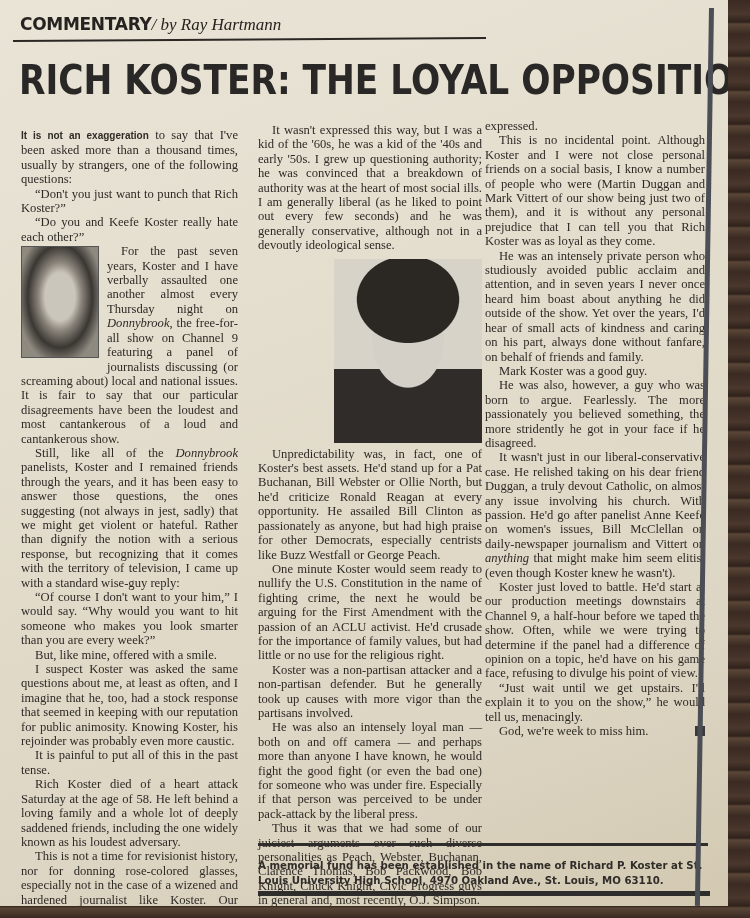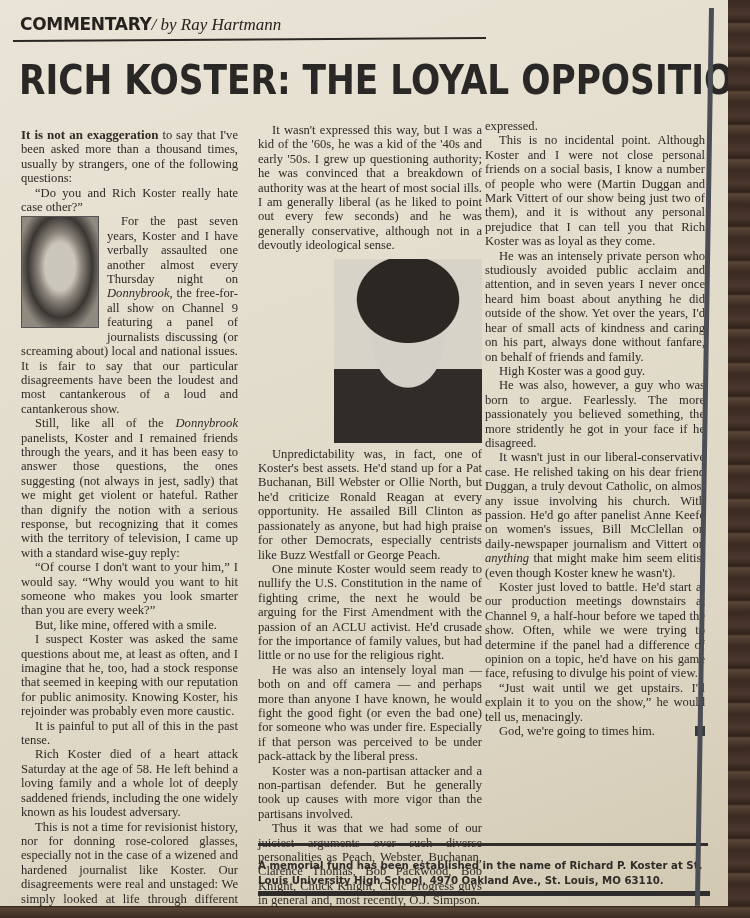--- a/index.html
+++ b/index.html
@@ -40,21 +40,21 @@
     transform: scaleX(0.86); transform-origin: left; white-space: nowrap;
     line-height: 56px;
   }
   .col {
     position: absolute;
     font-size: 12.6px; line-height: 14.4px; color: #2e2a26;
     text-align: justify;
   }
   .col p { margin: 0; text-indent: 14px; }
   .col p.noind { text-indent: 0; }
-  .lead { font-family: Liberation Serif, serif; font-weight: bold; font-size: 13px; }
+  .lead { font-family: Liberation Sans, sans-serif; font-weight: bold; font-size: 10px; }
   .col1 { left: 21px; top: 128px; width: 217px; }
   .col2 { left: 258px; top: 123px; width: 224px; }
   .col3 { left: 485px; top: 119px; width: 220px; }
   .photo1 {
     float: left; width: 78px; height: 112px; margin: 2px 8px 2px 0;
     border: 1px solid #555; box-sizing: border-box;
     background: radial-gradient(ellipse at 50% 45%, #cbc6bc 0 28%, #8b857c 40%, #3a3632 60%, #8f8a80 80%);
   }
   .photo2 {
     float: right; width: 148px; height: 184px; margin: 6px 0 4px 6px;
@@ -86,53 +86,54 @@
 
   <div class="kicker">
     <span class="sec">COMMENTARY</span><span class="by">/ by Ray Hartmann</span>
   </div>
   <div class="kicker-rule"></div>
 
   <div class="headline">RICH KOSTER: THE LOYAL OPPOSITION</div>
 
   <div class="col col1">
     <p class="noind"><span class="lead">It is not an exaggeration</span><span> to say that I've been asked more than a thousand times, usually by strangers, one of the following questions:</span></p>
-    <p>“Do you and Rich Koster really hate case other?”</p>
+    <p>“Don't you just want to punch that Rich Koster?”</p>
+    <p>“Do you and Keefe Koster really hate each other?”</p>
     <div class="photo1"></div>
     <p><span>For the past seven years, Koster and I have verbally assaulted one another almost every Thursday night on </span><span class="italic">Donnybrook</span><span>, the free-for-all show on Channel 9 featuring a panel of journalists discussing (or screaming about) local and national issues. It is fair to say that our particular disagreements have been the loudest and most cantankerous of a loud and cantankerous show.</span></p>
     <p><span>Still, like all of the </span><span class="italic">Donnybrook</span><span> panelists, Koster and I remained friends through the years, and it has been easy to answer those questions, the ones suggesting (not always in jest, sadly) that we might get violent or hateful. Rather than dignify the notion with a serious response, but recognizing that it comes with the territory of television, I came up with a standard wise-guy reply:</span></p>
     <p>“Of course I don't want to your him,” I would say. “Why would you want to hit someone who makes you look smarter than you are every week?”</p>
     <p>But, like mine, offered with a smile.</p>
     <p>I suspect Koster was asked the same questions about me, at least as often, and I imagine that he, too, had a stock response that seemed in keeping with our reputation for public animosity. Knowing Koster, his rejoinder was probably even more caustic.</p>
     <p>It is painful to put all of this in the past tense.</p>
     <p>Rich Koster died of a heart attack Saturday at the age of 58. He left behind a loving family and a whole lot of deeply saddened friends, including the one widely known as his loudest adversary.</p>
     <p>This is not a time for revisionist history, nor for donning rose-colored glasses, especially not in the case of a wizened and hardened journalist like Koster. Our disagreements were real and unstaged: We simply looked at life through different prisms.</p>
   </div>
 
   <div class="col col2">
     <p>It wasn't expressed this way, but I was a kid of the '60s, he was a kid of the '40s and early '50s. I grew up questioning authority; he was convinced that a breakdown of authority was at the heart of most social ills. I am generally liberal (as he liked to point out every few seconds) and he was generally conservative, although not in a devoutly ideological sense.</p>
     <div class="photo2"></div>
     <p>Unpredictability was, in fact, one of Koster's best assets. He'd stand up for a Pat Buchanan, Bill Webster or Ollie North, but he'd criticize Ronald Reagan at every opportunity. He assailed Bill Clinton as passionately as anyone, but had high praise for other Democrats, especially centrists like Buzz Westfall or George Peach.</p>
     <p>One minute Koster would seem ready to nullify the U.S. Constitution in the name of fighting crime, the next he would be arguing for the First Amendment with the passion of an ACLU activist. He'd crusade for the importance of family values, but had little or no use for the religious right.</p>
+    <p>Koster was a non-partisan attacker and a non-partisan defender. But he generally took up causes with more vigor than the partisans involved.</p>
     <p>He was also an intensely loyal man — both on and off camera — and perhaps more than anyone I have known, he would fight the good fight (or even the bad one) for someone who was under fire. Especially if that person was perceived to be under pack-attack by the liberal press.</p>
-    <p>Koster was a non-partisan attacker and a non-partisan defender. But he generally took up causes with more vigor than the partisans involved.</p>
     <p>Thus it was that we had some of our juiciest arguments over such diverse personalities as Peach, Webster, Buchanan, Clarence Thomas, Bob Packwood, Bob Knight, Chuck Knight, Civic Progress guys in general and, most recently, O.J. Simpson.</p>
     <p>Koster should have been a ship captain: He was definitely the last guy to jump</p>
   </div>
 
   <div class="col col3">
     <p class="noind">expressed.</p>
     <p>This is no incidental point. Although Koster and I were not close personal friends on a social basis, I know a number of people who were (Martin Duggan and Mark Vittert of our show being just two of them), and it is without any personal prejudice that I can tell you that Rich Koster was as loyal as they come.</p>
     <p>He was an intensely private person who studiously avoided public acclaim and attention, and in seven years I never once heard him boast about anything he did outside of the show. Yet over the years, I'd hear of small acts of kindness and caring on his part, always done without fanfare, on behalf of friends and family.</p>
-    <p>High Koster was a good guy.</p>
+    <p>Mark Koster was a good guy.</p>
     <p>He was also, however, a guy who was born to argue. Fearlessly. The more passionately you believed something, the more stridently he got in your face if he disagreed.</p>
     <p><span>It wasn't just in our liberal-conservative case. He relished taking on his dear friend Duggan, a truly devout Catholic, on almost any issue involving his church. With passion. He'd go after panelist Anne Keefe on women's issues, Bill McClellan on daily-newspaper journalism and Vittert on </span><span class="italic">anything</span><span> that might make him seem elitist (even though Koster knew he wasn't).</span></p>
     <p>Koster just loved to battle. He'd start at our production meetings downstairs at Channel 9, a half-hour before we taped the show. Often, while we were trying to determine if the panel had a difference of opinion on a topic, he'd have on his game face, refusing to divulge his point of view.</p>
     <p>“Just wait until we get upstairs. I'll explain it to you on the show,” he would tell us, menacingly.</p>
-    <p><span>God, we're going to times him.</span><span class="end-mark"></span></p>
+    <p><span>God, we're week to miss him.</span><span class="end-mark"></span></p>
   </div>
 
   <div class="foot-rule" style="left:17px; top:906px; width:225px;"></div>
   <div class="foot-rule" style="left:258px; top:843px; width:450px; height:3px;"></div>
   <div class="memorial">A memorial fund has been established in the name of Richard P. Koster at St. Louis University High School, 4970 Oakland Ave., St. Louis, MO 63110.</div>
   <div class="foot-rule" style="left:258px; top:891px; width:452px;"></div>
 </div>
 
 <div class="right-rule"></div>
 

